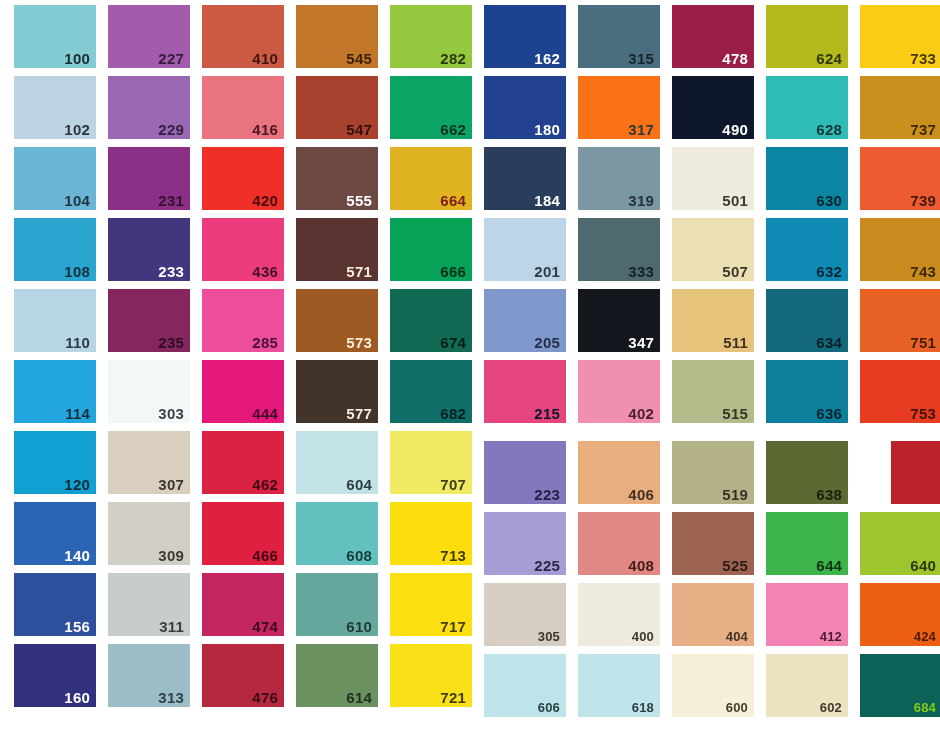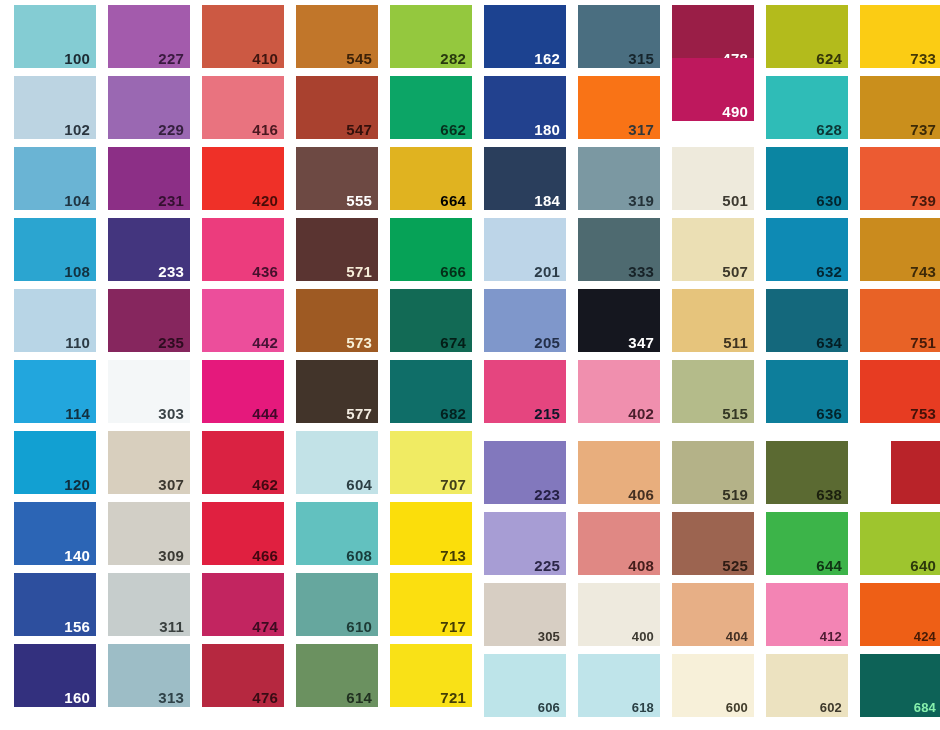--- a/index.html
+++ b/index.html
@@ -113,21 +113,21 @@
     <div class="swatch" style="left: 196px; top: 76px; width: 82px; height: 63px; background: rgb(233, 115, 127);">
       <span class="swatch-label" style="color: rgb(74, 24, 32);">416</span>
     </div>
     <div class="swatch" style="left: 196px; top: 147px; width: 82px; height: 63px; background: rgb(239, 48, 40);">
       <span class="swatch-label" style="color: rgb(74, 12, 8);">420</span>
     </div>
     <div class="swatch" style="left: 196px; top: 218px; width: 82px; height: 63px; background: rgb(236, 60, 125);">
       <span class="swatch-label" style="color: rgb(70, 16, 44);">436</span>
     </div>
     <div class="swatch" style="left: 196px; top: 289px; width: 82px; height: 63px; background: rgb(236, 78, 155);">
-      <span class="swatch-label" style="color: rgb(71, 18, 54);">442</span>
+      <span class="swatch-label" style="color: rgb(71, 18, 54);">285</span>
     </div>
     <div class="swatch" style="left: 196px; top: 360px; width: 82px; height: 63px; background: rgb(229, 25, 124);">
       <span class="swatch-label" style="color: rgb(66, 8, 42);">444</span>
     </div>
     <div class="swatch" style="left: 196px; top: 431px; width: 82px; height: 63px; background: rgb(218, 34, 66);">
       <span class="swatch-label" style="color: rgb(67, 8, 18);">462</span>
     </div>
     <div class="swatch" style="left: 196px; top: 502px; width: 82px; height: 63px; background: rgb(224, 32, 64);">
       <span class="swatch-label" style="color: rgb(67, 7, 17);">466</span>
     </div>
@@ -167,21 +167,21 @@
     <div class="swatch" style="left: 290px; top: 644px; width: 82px; height: 63px; background: rgb(107, 145, 96);">
       <span class="swatch-label" style="color: rgb(32, 48, 32);">614</span>
     </div>
     <div class="swatch" style="left: 384px; top: 5px; width: 82px; height: 63px; background: rgb(148, 200, 62);">
       <span class="swatch-label" style="color: rgb(41, 58, 14);">282</span>
     </div>
     <div class="swatch" style="left: 384px; top: 76px; width: 82px; height: 63px; background: rgb(12, 165, 102);">
       <span class="swatch-label" style="color: rgb(6, 48, 29);">662</span>
     </div>
     <div class="swatch" style="left: 384px; top: 147px; width: 82px; height: 63px; background: rgb(224, 179, 32);">
-      <span class="swatch-label" style="color: #000000;">664</span>
+      <span class="swatch-label" style="color: #7f1d1d;">664</span>
     </div>
     <div class="swatch" style="left: 384px; top: 218px; width: 82px; height: 63px; background: rgb(6, 162, 87);">
       <span class="swatch-label" style="color: rgb(4, 46, 24);">666</span>
     </div>
     <div class="swatch" style="left: 384px; top: 289px; width: 82px; height: 63px; background: rgb(18, 106, 85);">
       <span class="swatch-label" style="color: rgb(4, 30, 23);">674</span>
     </div>
     <div class="swatch" style="left: 384px; top: 360px; width: 82px; height: 63px; background: rgb(15, 110, 104);">
       <span class="swatch-label" style="color: rgb(4, 33, 31);">682</span>
     </div>
@@ -253,21 +253,21 @@
     </div>
     <div class="swatch" style="left: 572px; top: 583px; width: 82px; height: 63px; background: rgb(238, 234, 222);">
       <span class="swatch-label small" style="color: rgb(62, 59, 50);">400</span>
     </div>
     <div class="swatch" style="left: 572px; top: 654px; width: 82px; height: 63px; background: rgb(191, 228, 234);">
       <span class="swatch-label small" style="color: rgb(43, 65, 70);">618</span>
     </div>
     <div class="swatch" style="left: 666px; top: 5px; width: 82px; height: 63px; background: rgb(154, 30, 71);">
       <span class="swatch-label" style="color: rgb(255, 255, 255);">478</span>
     </div>
-    <div class="swatch" style="left: 666px; top: 58px; width: 82px; height: 63px; background: #be185d;">
+    <div class="swatch" style="left: 666px; top: 76px; width: 82px; height: 63px; background: #0f172a;">
       <span class="swatch-label" style="color: rgb(255, 255, 255);">490</span>
     </div>
     <div class="swatch" style="left: 666px; top: 147px; width: 82px; height: 63px; background: rgb(238, 234, 220);">
       <span class="swatch-label" style="color: rgb(62, 59, 50);">501</span>
     </div>
     <div class="swatch" style="left: 666px; top: 218px; width: 82px; height: 63px; background: rgb(235, 223, 180);">
       <span class="swatch-label" style="color: rgb(61, 56, 42);">507</span>
     </div>
     <div class="swatch" style="left: 666px; top: 289px; width: 82px; height: 63px; background: rgb(230, 196, 124);">
       <span class="swatch-label" style="color: rgb(64, 52, 32);">511</span>
@@ -338,15 +338,15 @@
     <div class="swatch" style="left: 885px; top: 441px; width: 82px; height: 63px; background: rgb(185, 35, 41); text-align: right;">
       <span class="swatch-label" style="color: rgb(55, 9, 10);">866</span>
     </div>
     <div class="swatch" style="left: 854px; top: 512px; width: 82px; height: 63px; background: rgb(158, 197, 46);">
       <span class="swatch-label" style="color: rgb(45, 58, 12);">640</span>
     </div>
     <div class="swatch" style="left: 854px; top: 583px; width: 82px; height: 63px; background: rgb(238, 95, 22);">
       <span class="swatch-label small" style="color: rgb(70, 27, 6);">424</span>
     </div>
     <div class="swatch" style="left: 854px; top: 654px; width: 82px; height: 63px; background: rgb(13, 98, 87);">
-      <span class="swatch-label small" style="color: #86efac;">684</span>
+      <span class="swatch-label small" style="color: #84cc16;">684</span>
     </div>
   </div>
 
 </body></html>

